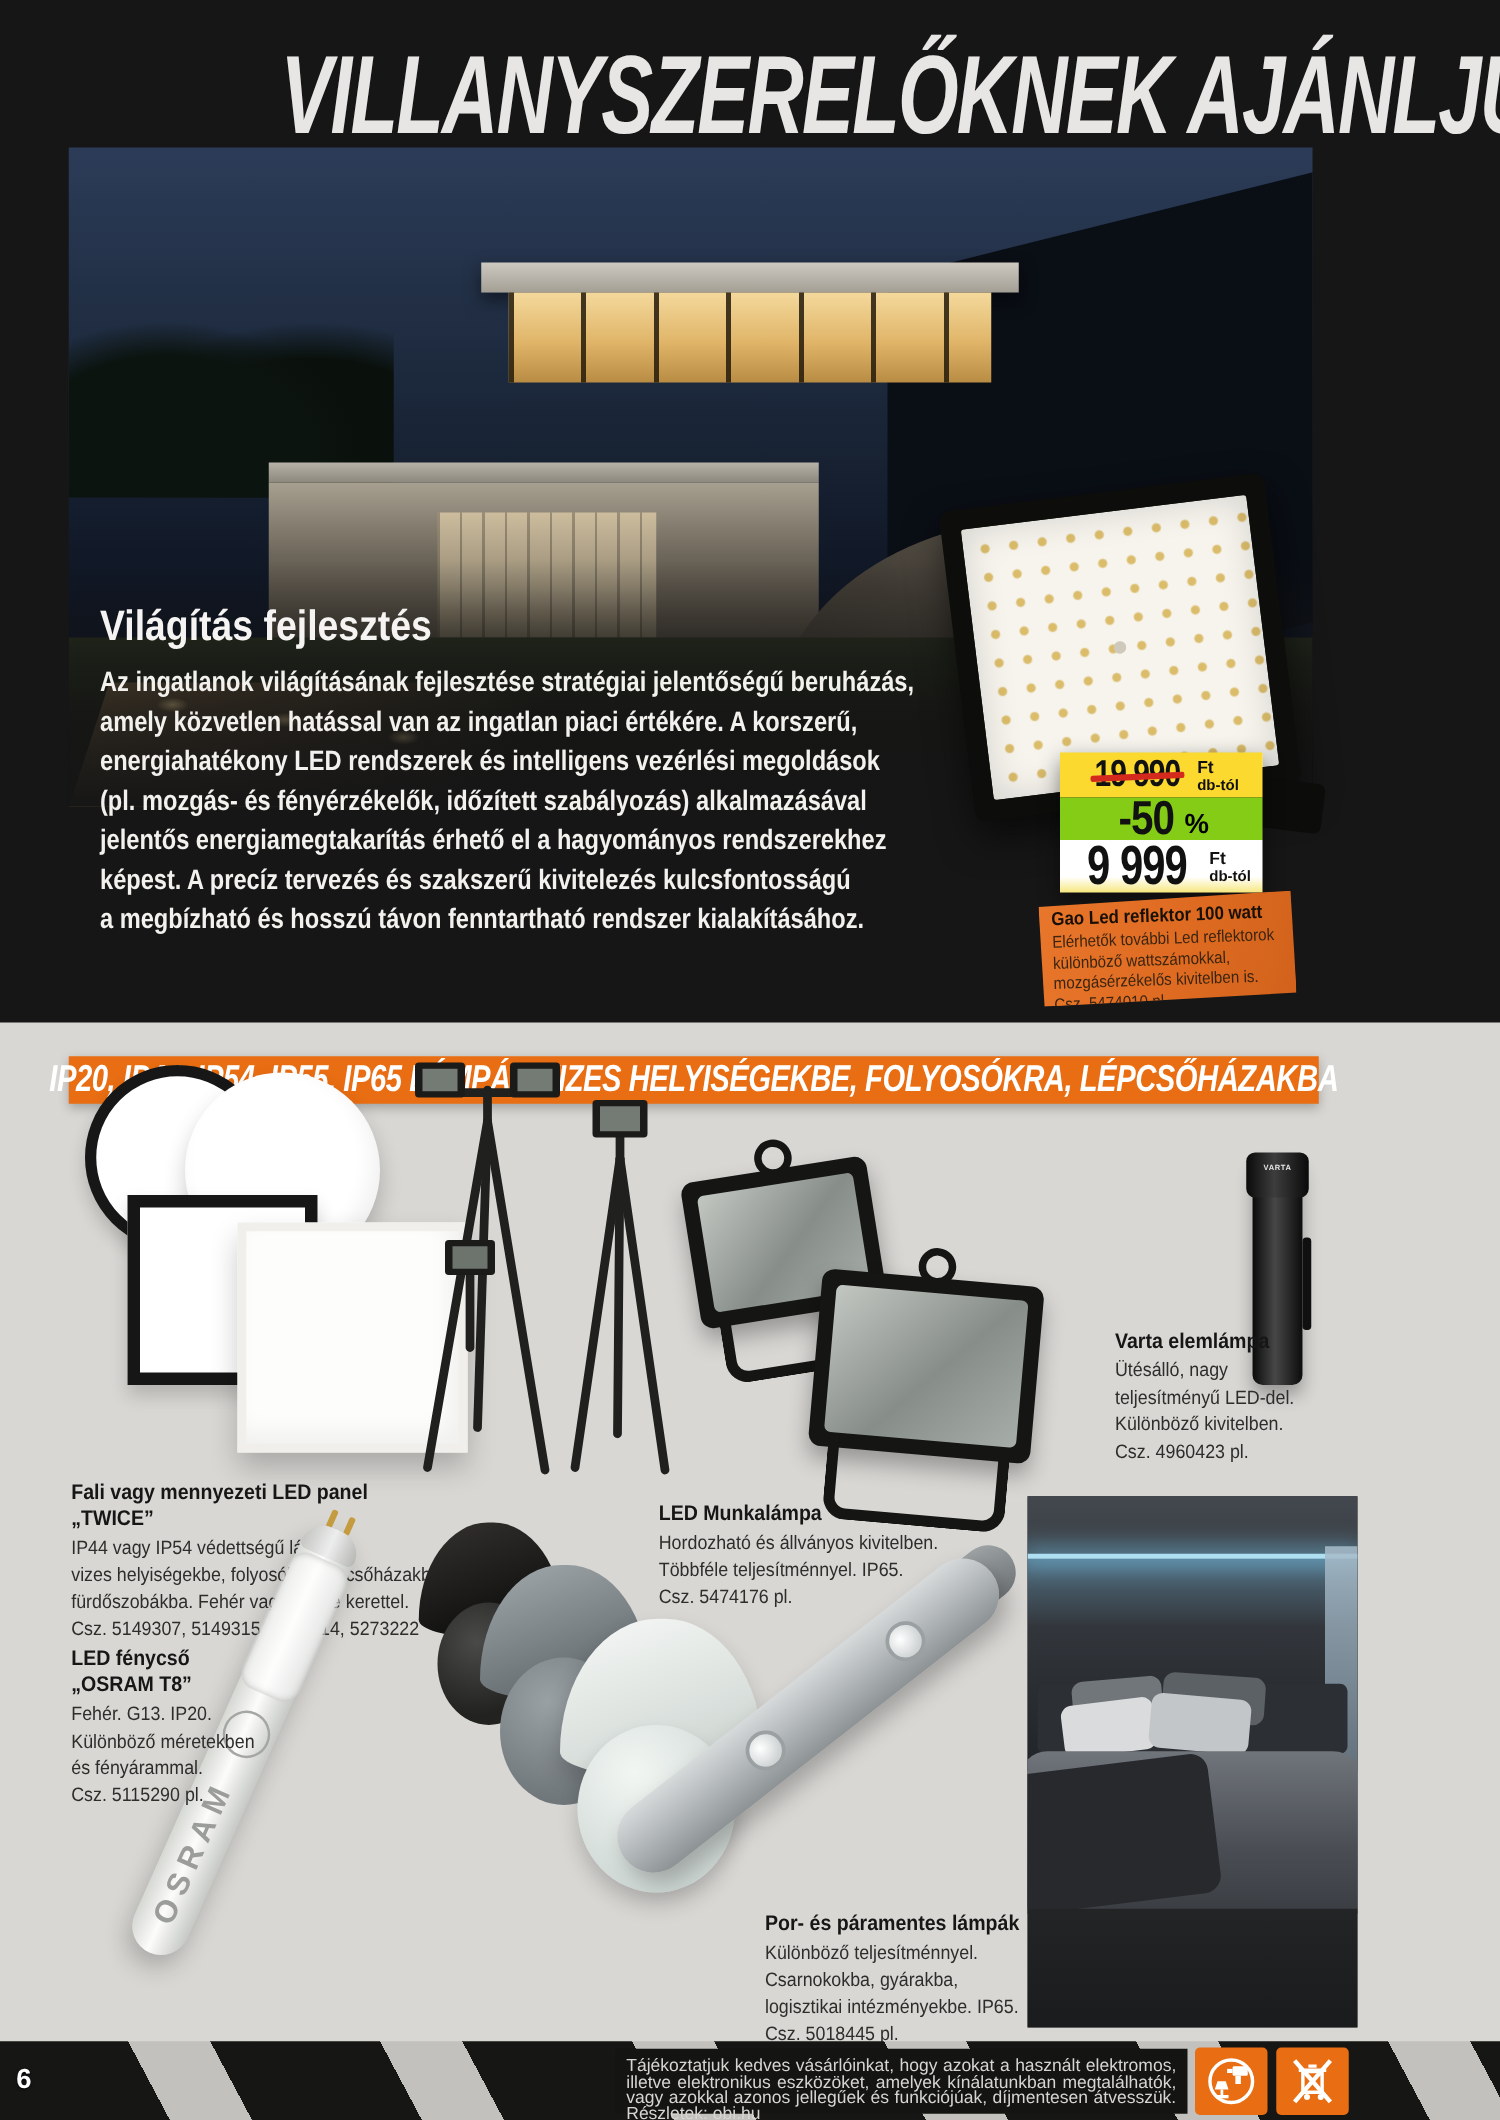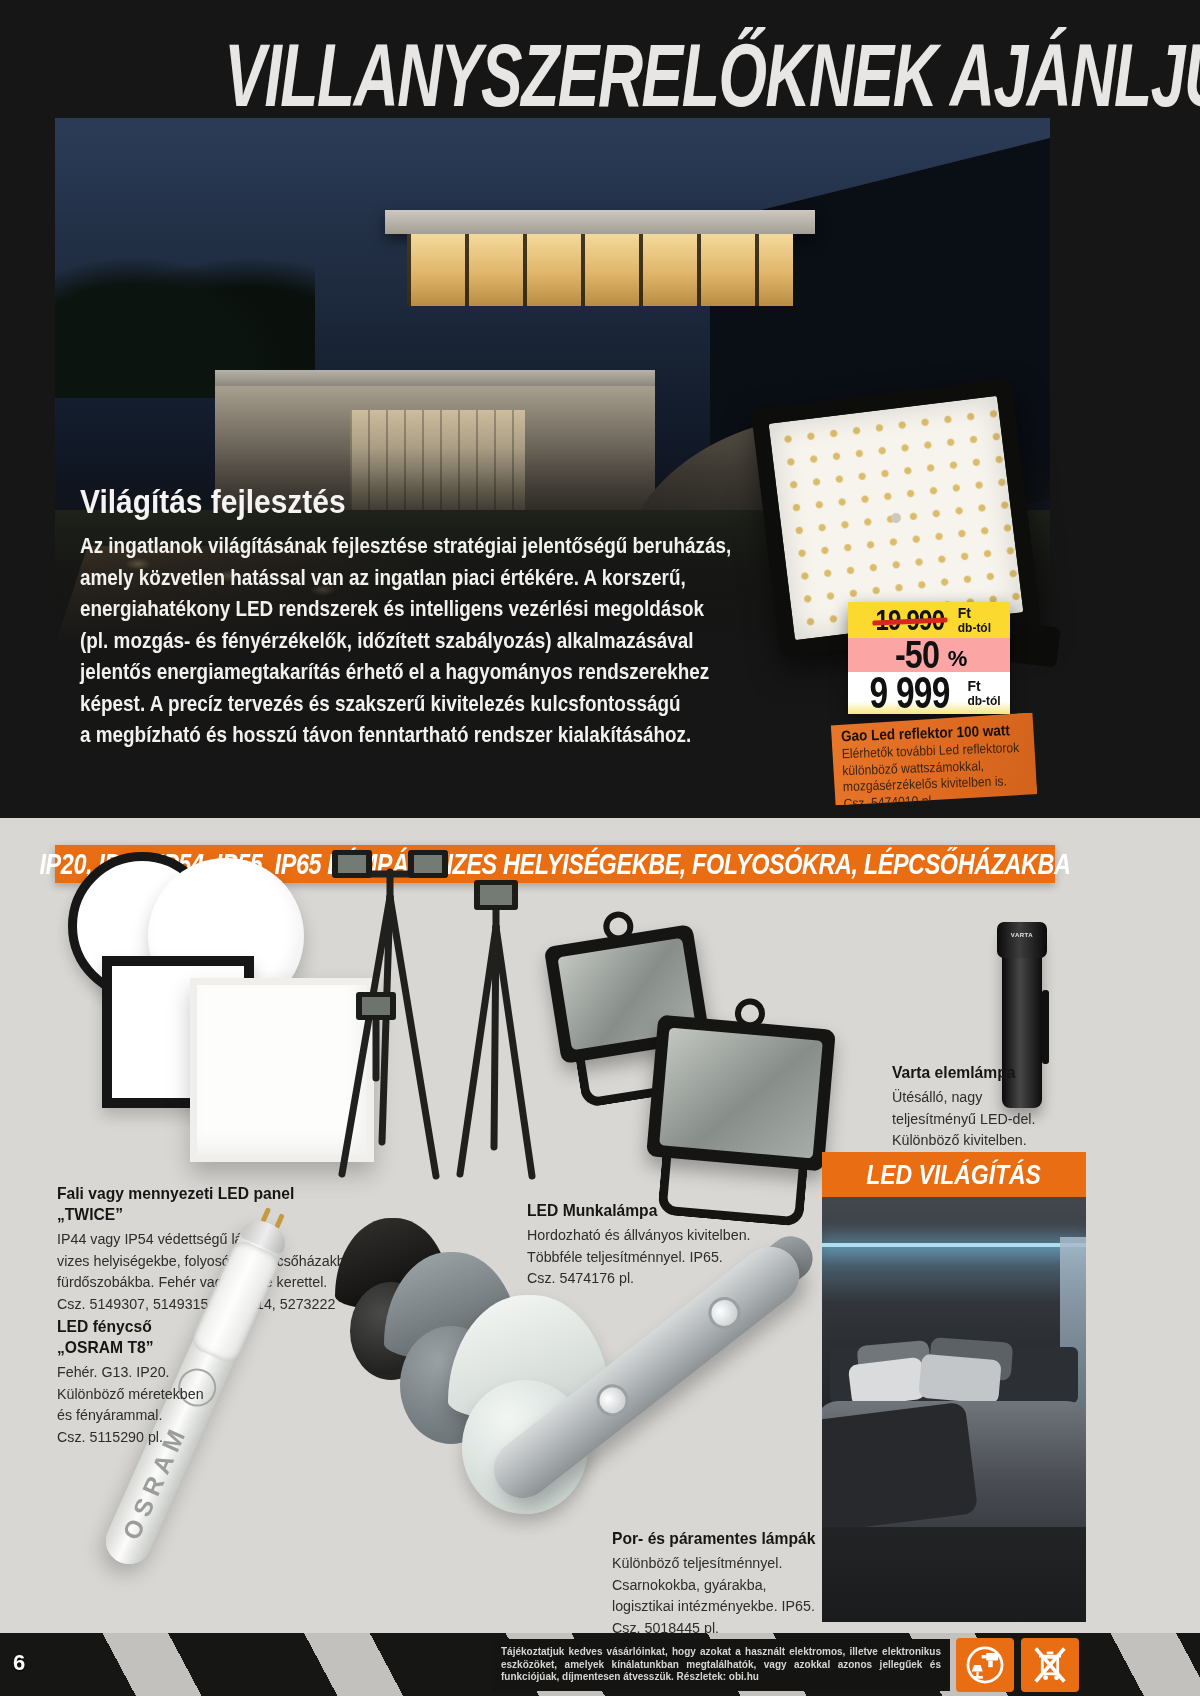--- a/index.html
+++ b/index.html
@@ -35,21 +35,21 @@
   #floodlight{left:765px;top:393px;width:262px;height:250px;transform:rotate(-7deg);background:#0d0d0b;border-radius:9px;box-shadow:0 14px 30px rgba(0,0,0,.55);}
   #floodlight .panel{position:absolute;inset:16px;border-radius:3px;background-color:#f6f4ed;
     background-image:radial-gradient(circle, rgba(216,182,92,.9) 3px, rgba(216,182,92,0) 4.2px);
     background-size:23px 23px;background-position:6px 6px;box-shadow:inset 0 0 30px rgba(0,0,0,.14);}
   #floodlight .panel::after{content:"";position:absolute;left:50%;top:50%;width:10px;height:10px;margin:-5px;border-radius:50%;background:#cfc9bb;}
   #floodlight .bracket{position:absolute;right:-16px;bottom:-30px;width:112px;height:40px;background:#0c0c0a;transform:rotate(14deg);border-radius:6px;}
   
   #price{left:848px;top:602px;width:162px;height:112px;box-shadow:0 6px 16px rgba(0,0,0,.45);}
   .price-row{position:relative;display:flex;align-items:center;justify-content:center;gap:5px;}
   #price-old{height:36px;background:#fbd92e;}
-  #price-mid{height:34px;background:#fca5a5;}
+  #price-mid{height:34px;background:#84cc16;}
   #price-new{height:42px;background:linear-gradient(180deg,#ffffff 70%,#f7e77f 100%);}
   .big-num{font-weight:800;color:#111;display:inline-block;transform:scaleX(.8);transform-origin:50% 50%;letter-spacing:-1px;white-space:nowrap;}
   #old-num{font-size:30px;position:relative;}
   #old-num i{position:absolute;left:-4px;right:-4px;top:46%;height:5px;background:#d42a1e;transform:rotate(-2deg);border-radius:2px;}
   .unit-col{display:flex;flex-direction:column;align-items:flex-start;line-height:1;color:#111;font-weight:700;}
   .unit-col .ft{font-size:14px;} .unit-col .db{font-size:12px;margin-top:2px;}
   #disc-num{font-size:38px;font-weight:800;transform:scaleX(.85);} #disc-pct{font-size:22px;font-weight:800;margin-top:8px;}
   #new-num{font-size:44px;font-weight:800;transform:scaleX(.76);}
   
   #otag{left:830px;top:716px;width:206px;height:86px;transform:rotate(-2deg);background:linear-gradient(105deg,#e8762b 0%,#dd6a20 60%,#d2621c 100%);
@@ -124,21 +124,21 @@
   #bd-throw{left:-10px;top:214px;width:160px;height:112px;border-radius:14px;background:#27292d;transform:rotate(-7deg);}
   #bd-floor{left:0;top:330px;width:264px;height:95px;background:linear-gradient(180deg,#232426,#1a1b1d);}
   #bd-text{left:16px;top:284px;width:240px;}
   #bd-text .p-lines{font-size:15px;line-height:21px;}
   
   #footer{left:0;top:1633px;width:1200px;height:63px;background:repeating-linear-gradient(62deg,#161614 0 120px,#c2c1bd 120px 178px);}
   #f-left{left:40px;top:1640px;width:448px;height:48px;background:#141412;padding:5px 10px;box-sizing:border-box;}
   #f-left .o{color:#f08019;font-size:16.5px;font-weight:800;font-style:italic;white-space:nowrap;transform:scaleX(.88);transform-origin:0 0;}
   #f-left .w{margin-top:2px;color:#f3f2ef;font-size:13.5px;font-weight:800;font-style:italic;white-space:nowrap;transform:scaleX(.88);transform-origin:0 0;}
   #f-num{left:13px;top:1650px;color:#fff;font-size:22px;font-weight:800;text-shadow:0 1px 2px #000;}
-  #f-notice{left:492px;top:1639px;width:458px;height:52px;background:#141412;color:#d6d5d2;font-size:10px;line-height:12.5px;padding:7px 9px;box-sizing:border-box;text-align:justify;font-weight:bold;}
+  #f-notice{left:492px;top:1639px;width:458px;height:52px;background:#141412;color:#d6d5d2;font-size:14px;line-height:12.5px;padding:7px 9px;box-sizing:border-box;text-align:justify;}
   .f-icon{top:1638px;width:58px;height:54px;background:#e96d12;border-radius:4px;display:flex;align-items:center;justify-content:center;}
   #f-icon1{left:956px;} #f-icon2{left:1021px;}
 </style>
 </head>
 <body>
 
 <div id="page">
 
   <div class="abs" id="hero-black"></div>
   <div class="abs" id="hero-title"><span>VILLANYSZERELŐKNEK AJÁNLJUK</span></div>
@@ -306,23 +306,20 @@
 Csz. 5115290 pl.</div>
   </div>
   <div class="abs pblock" style="left:612px;top:1528px;width:240px;">
     <div class="p-title">Por- és páramentes lámpák</div>
     <div class="p-lines">Különböző teljesítménnyel.
 Csarnokokba, gyárakba,
 logisztikai intézményekbe. IP65.
 Csz. 5018445 pl.</div>
   </div>
 
-  <div class="abs" id="led-banner">
-    <span>LED VILÁGÍTÁS</span>
-  </div>
   <div class="abs" id="bedroom">
     <div class="bd" id="bd-wall"></div>
     <div class="bd" id="bd-strip"></div>
     <div class="bd" id="bd-glow"></div>
     <div class="bd" id="bd-window"></div>
     <div class="bd" id="bd-head"></div>
     <div class="bd" id="bd-pil1"></div>
     <div class="bd" id="bd-pil2"></div>
     <div class="bd" id="bd-pil3"></div>
     <div class="bd" id="bd-pil4"></div>

